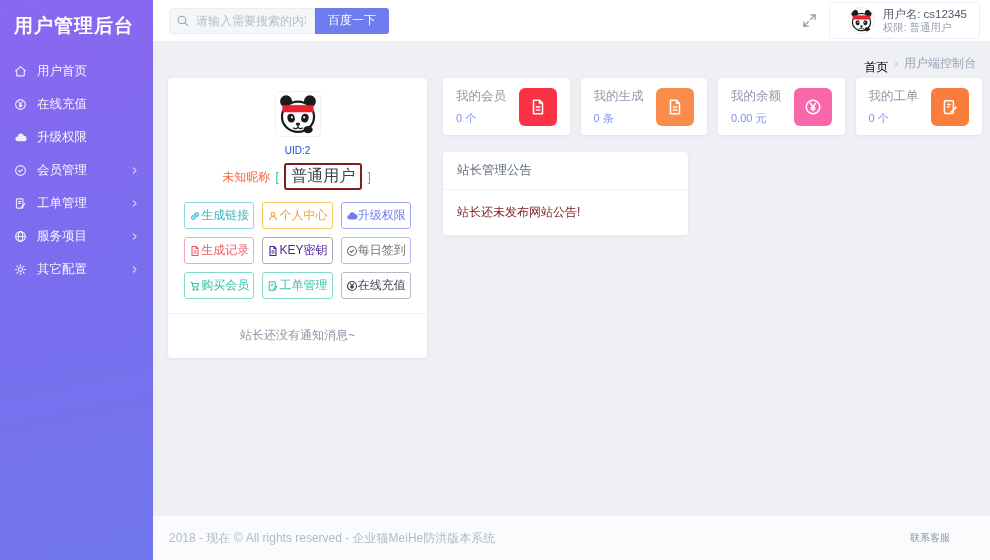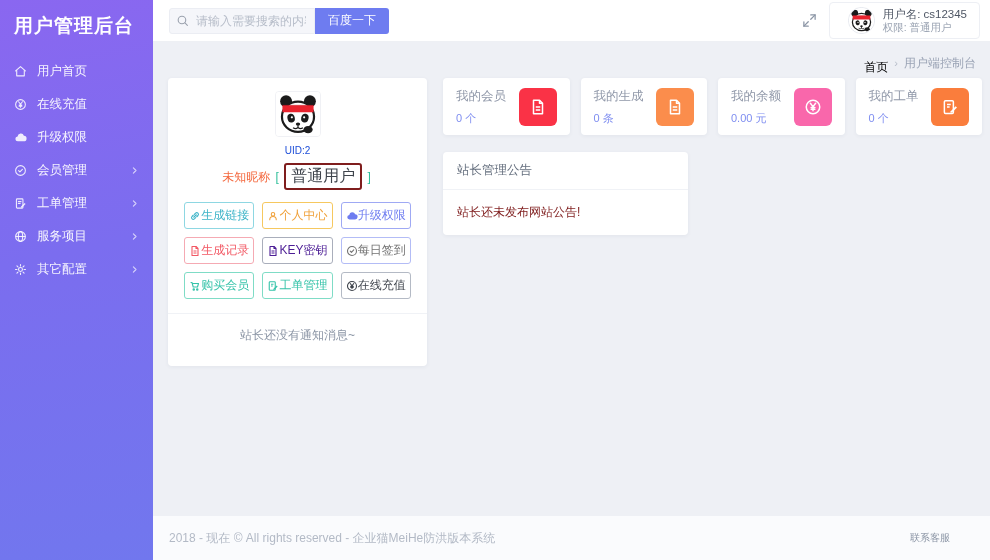--- a/index.html
+++ b/index.html
@@ -61,21 +61,21 @@
   .bico svg { width:100%; height:100%; display:block; }
   .v-tealblue  { color:#3db4c8; border-color:#8ed7e2 !important; }
   .v-amber     { color:#f0a23c; border-color:#f6c85f !important; }
   .v-indigo    { color:#6e7cf0; border-color:#9fa9f4 !important; }
   .v-red       { color:#f25864; border-color:#f5aab3 !important; }
   .v-graydark  { color:#4c1d95; border-color:#a9aebb !important; }
   .v-indigolt  { color:#737373; border-color:#b3bcf6 !important; }
   .v-tealgreen { color:#35c3a9; border-color:#7fdcc6 !important; }
   .v-gray      { color:#3f444c; border-color:#b4bac5 !important; }
   .p-divider { margin:14px -16px 0; border-top:1px solid #f0f2f6; }
-  .p-notice { padding:13px 0 22px; font-size:12px; color:#8b95a5; }
+  .p-notice { padding:13px 0 14px; font-size:12px; color:#8b95a5; }
 
   
   .rcol { flex:1; min-width:0; }
   .stats { display:grid; grid-template-columns:repeat(4,1fr); gap:11px; }
   .stat-card { height:57px; display:flex; align-items:center; justify-content:space-between; padding:0 13px; }
   .st-label { font-size:12.5px; color:#8f97a8; }
   .st-value { margin-top:6px; font-size:11px; color:#7e8df0; }
   .st-icon { width:38px; height:38px; border-radius:6px; display:flex; align-items:center; justify-content:center; color:#fff; }
   .st-icon svg { width:18px; height:18px; display:block; }
 

